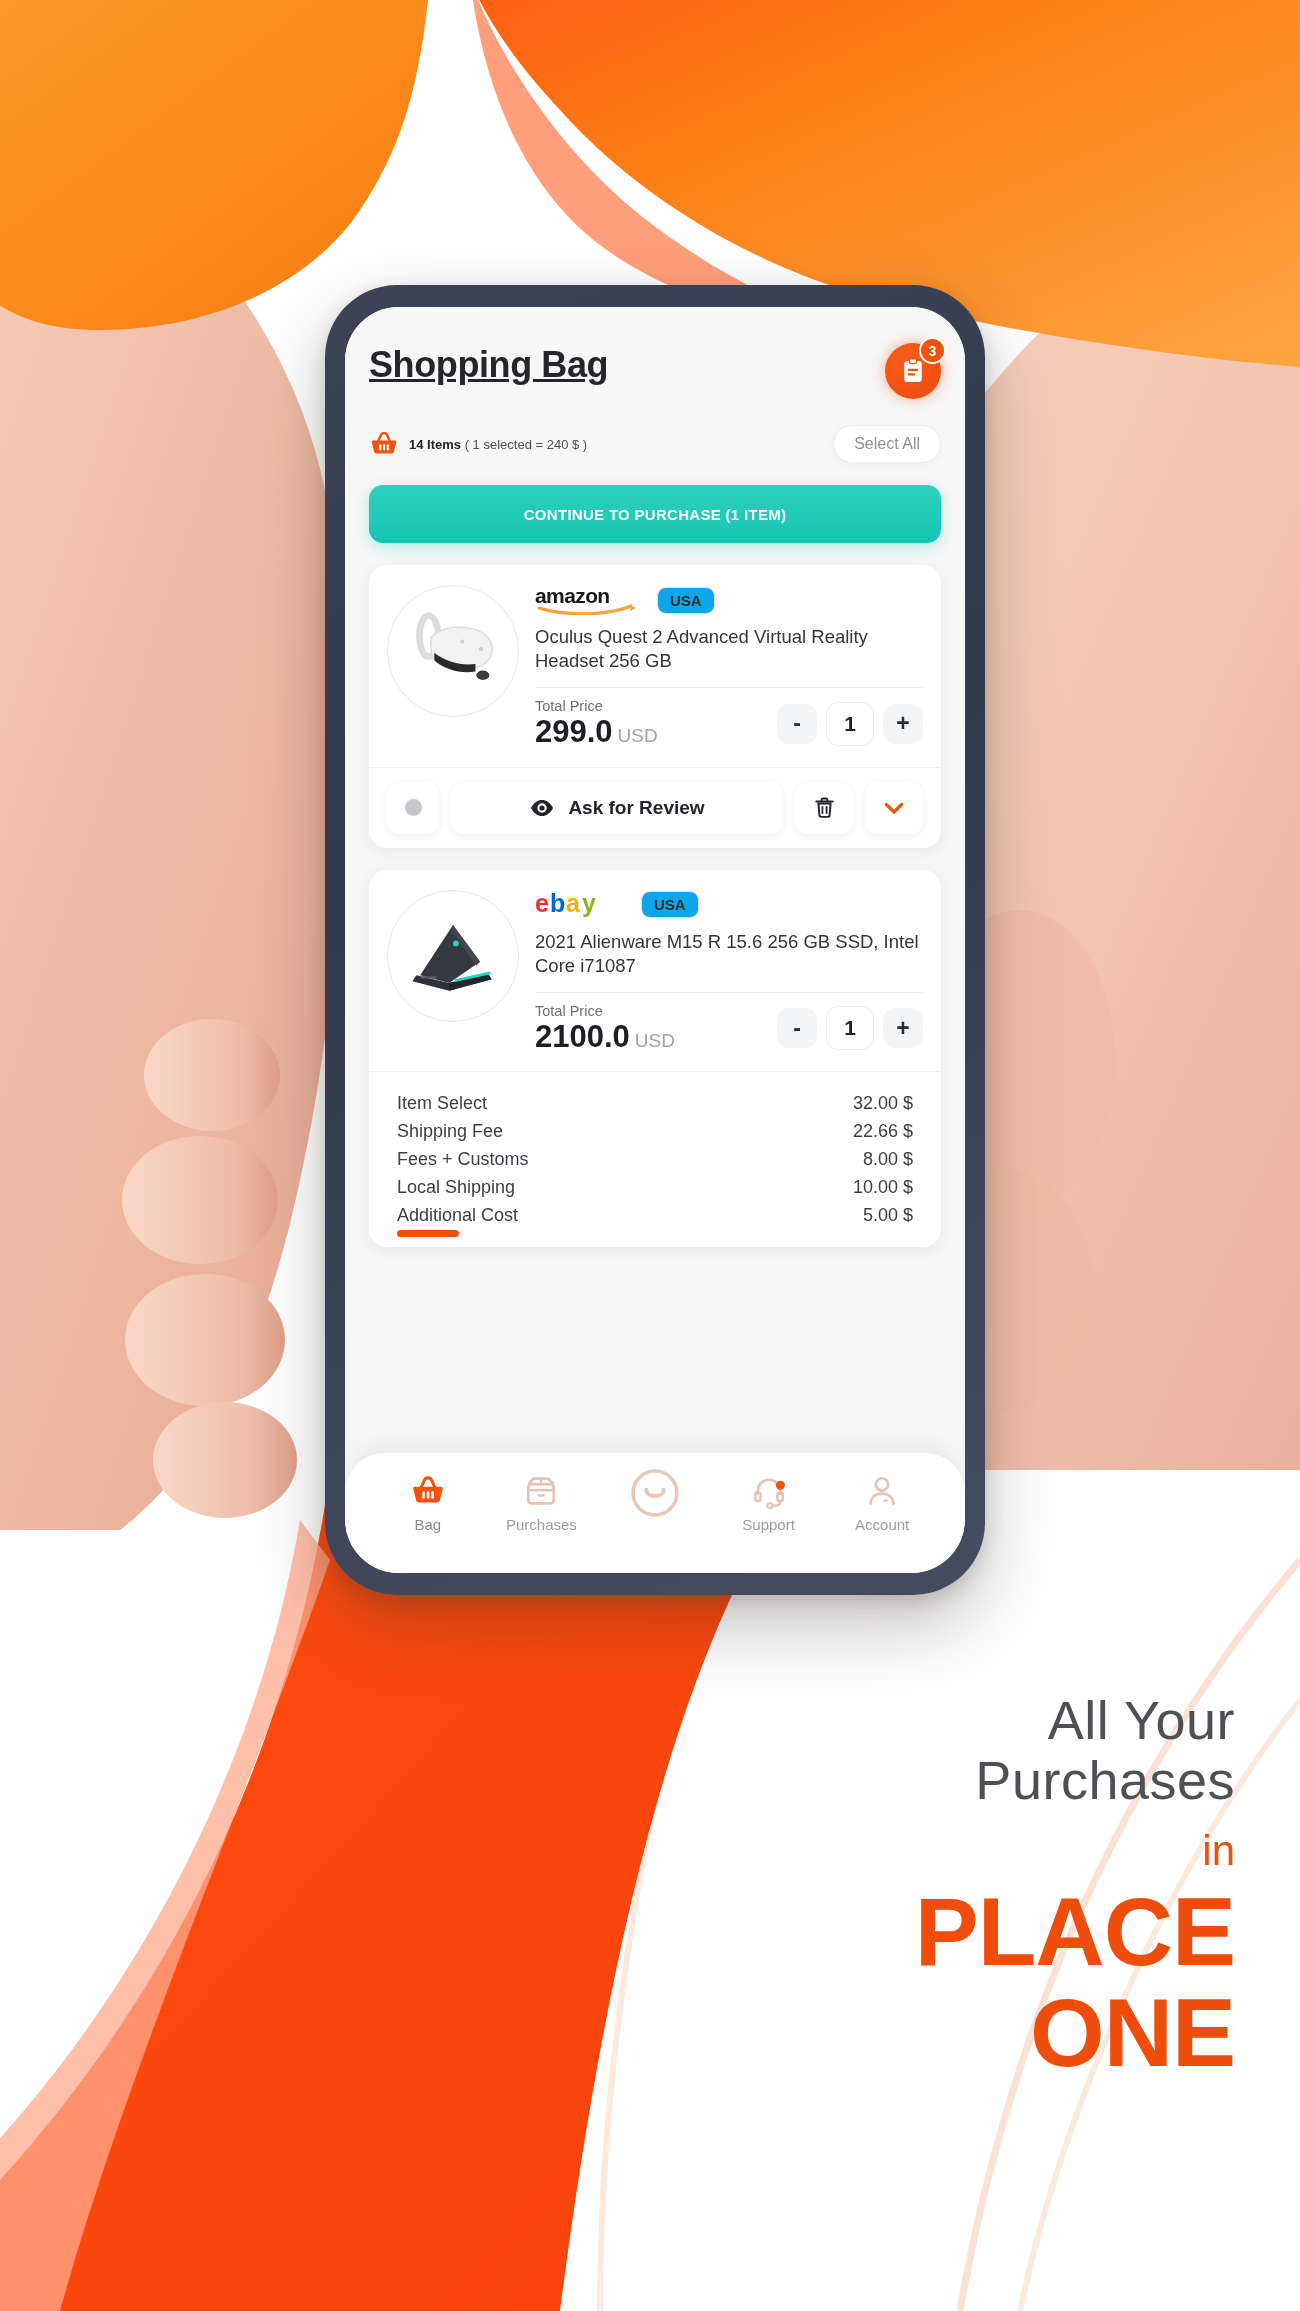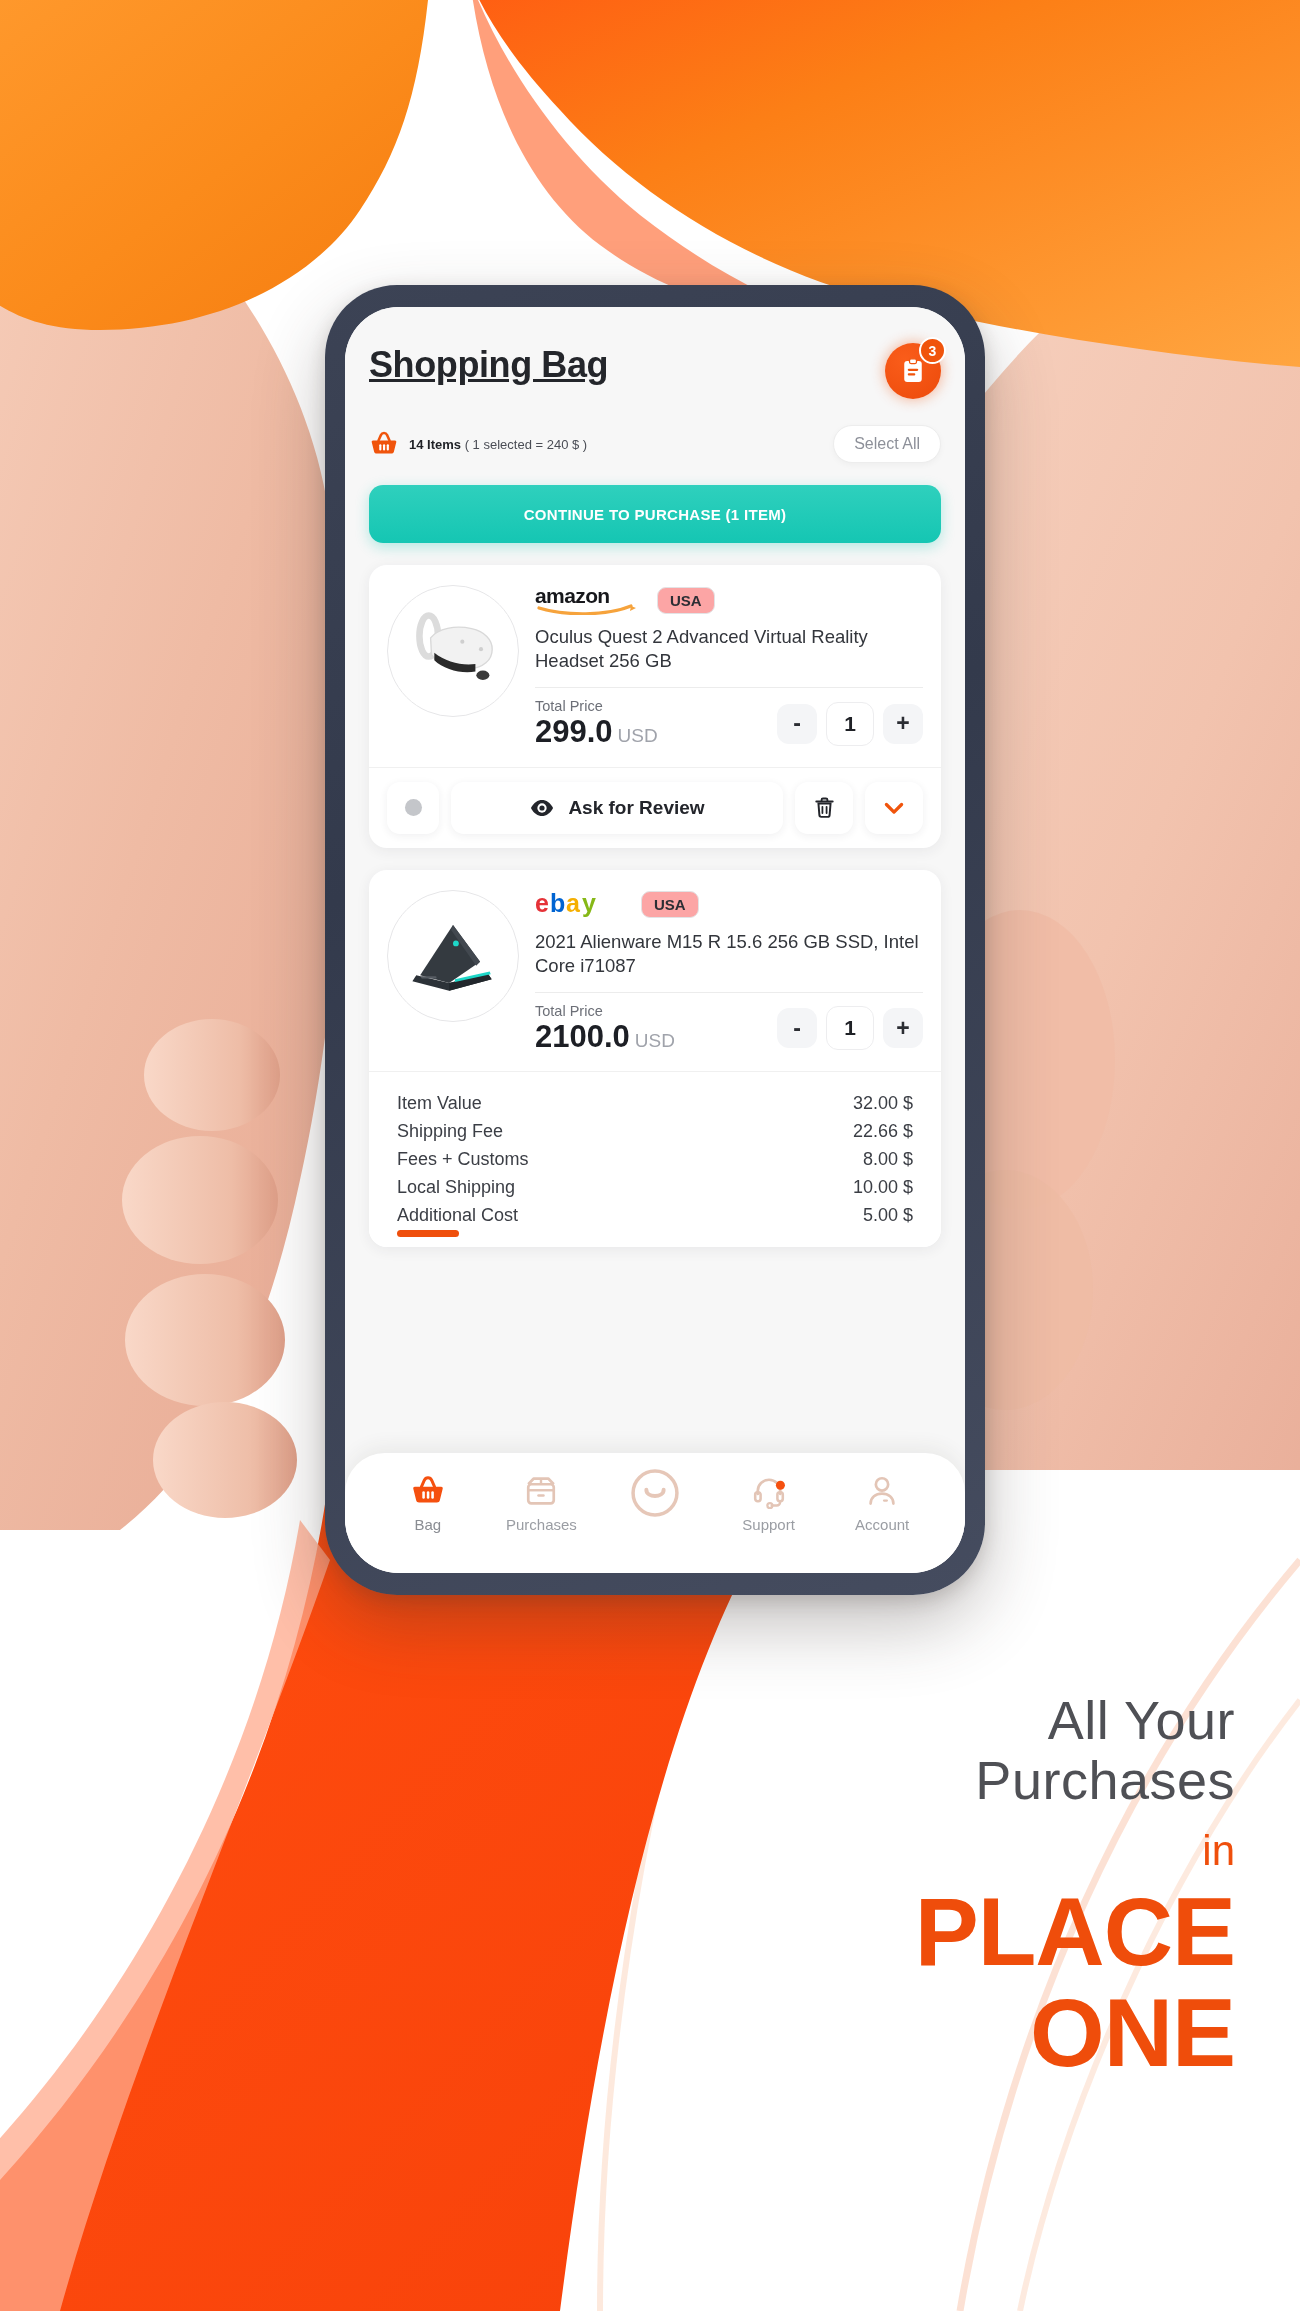--- a/index.html
+++ b/index.html
@@ -140,21 +140,21 @@
     overflow: hidden;
   }
   .card-body { flex: 1; min-width: 0; }
   .store-row { display: flex; align-items: center; gap: 14px; height: 30px; }
   .country-chip {
     border: 1px solid #e3e3e5;
     border-radius: 9px;
     padding: 4px 12px;
     font-size: 15px; font-weight: bold;
     color: #2c2e34;
-    background: #fca5a5;
+    background: #0ea5e9;
   }
   .prod-title {
     margin-top: 10px;
     font-size: 18.5px;
     line-height: 1.3;
     color: #33363c;
   }
   .divider { height: 1px; background: #ececec; margin: 14px 0 10px 0; }
   .price-row { display: flex; align-items: flex-end; justify-content: space-between; }
   .price-label { font-size: 14.5px; color: #6c6f77; }
@@ -472,21 +472,21 @@
                 <div class="step-btn">-</div>
                 <div class="step-qty">1</div>
                 <div class="step-btn">+</div>
               </div>
             </div>
           </div>
         </div>
 
         <div class="cost-card">
           <div class="cost-row">
-            <span>Item Value</span>
+            <span>Item Select</span>
             <span>32.00 $</span>
           </div>
           <div class="cost-row">
             <span>Shipping Fee</span>
             <span>22.66 $</span>
           </div>
           <div class="cost-row">
             <span>Fees + Customs</span>
             <span>8.00 $</span>
           </div>

